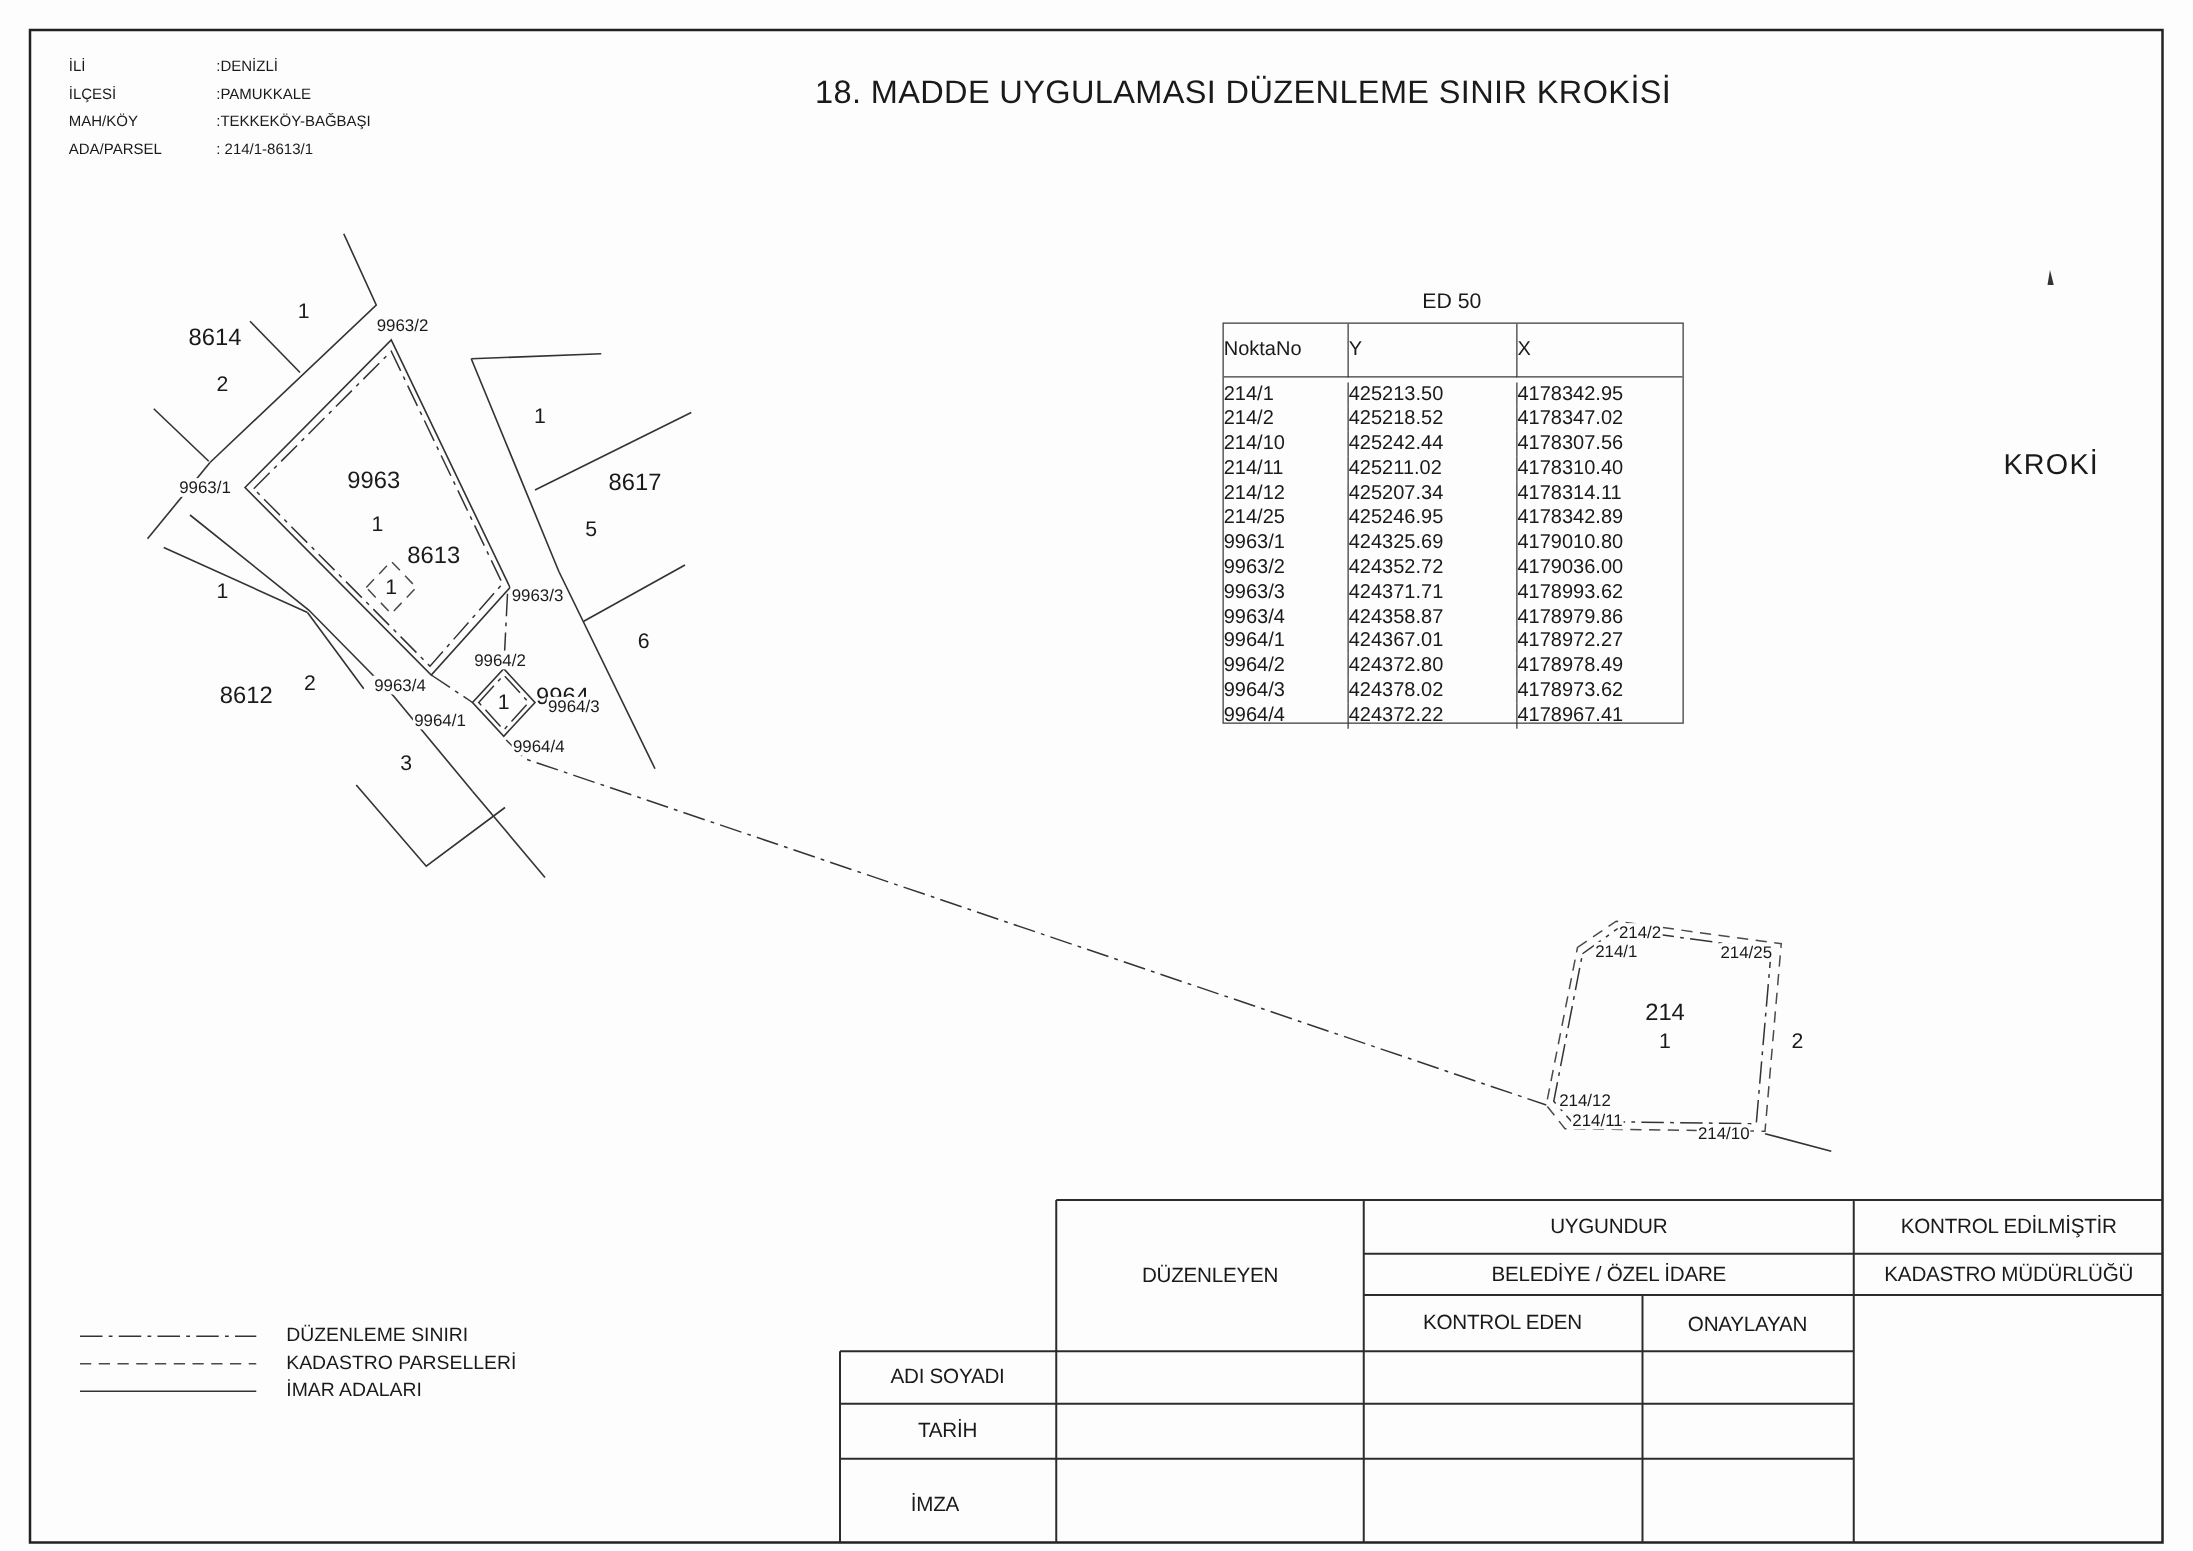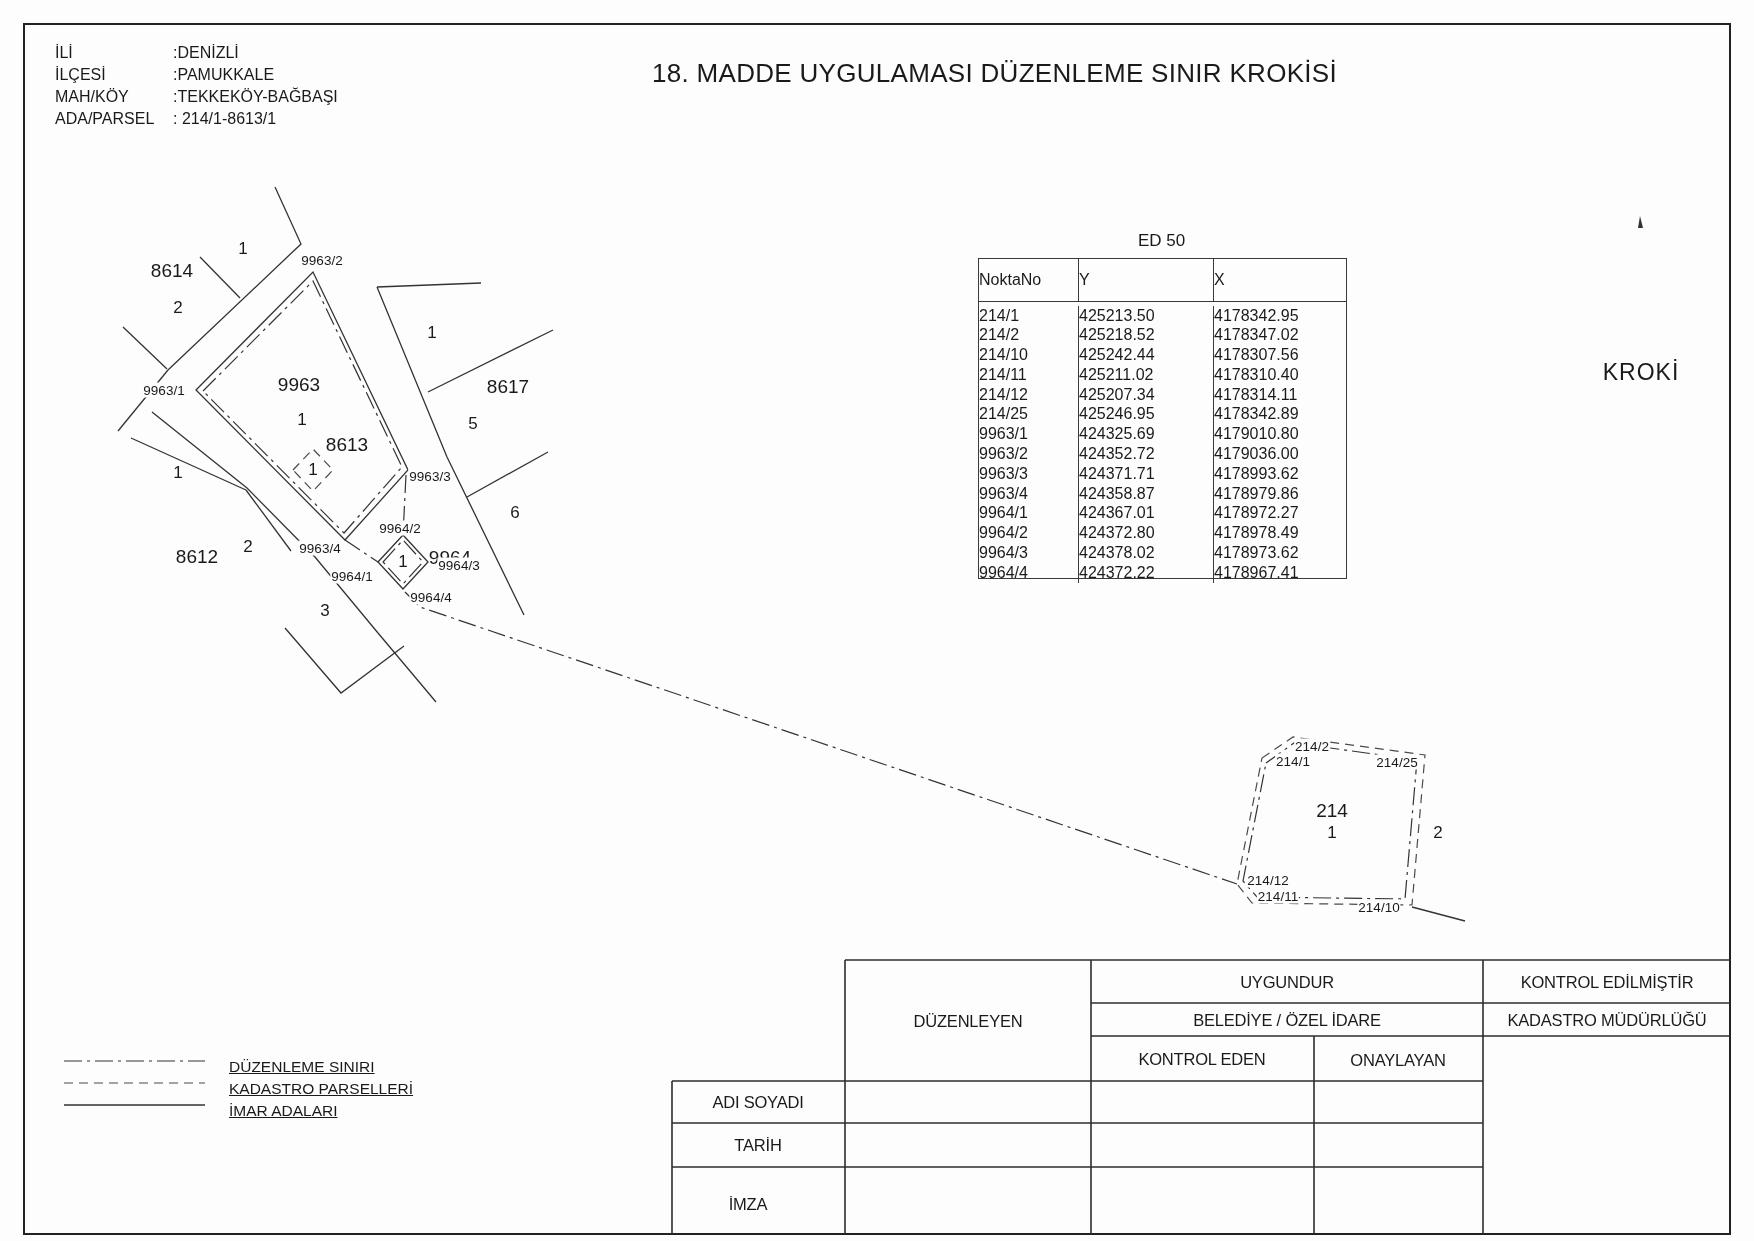--- a/index.html
+++ b/index.html
@@ -2,21 +2,21 @@
 <html><head>
 <meta charset="utf-8">
 <style>
   html,body{margin:0;padding:0;}
   body{
     width:1754px;height:1241px;position:relative;background:#fdfdfd;
     font-family:"Liberation Sans",sans-serif;color:#1a1a1a;overflow:hidden;
   }
   .abs{position:absolute;}
   
-  #header-block{left:55px;top:42px;font-size:16px;line-height:22px;}
+  #header-block{left:55px;top:42px;font-size:12px;line-height:22px;}
   .hrow{display:flex;}
   .hrow .hlabel{width:118px;}
   
   #title{left:642px;top:58px;width:705px;text-align:center;font-size:26px;letter-spacing:.3px;}
   
   #kroki-label{left:1641px;top:372px;transform:translate(-50%,-50%);font-size:23px;letter-spacing:1px;}
   
   #coord-caption{left:978px;top:231px;width:367px;text-align:center;font-size:17px;}
   #coord-table-wrap{left:978px;top:258px;width:367px;height:319px;}
   table.coord{border-collapse:collapse;table-layout:fixed;width:367px;font-size:16px;}
@@ -30,21 +30,21 @@
   table.coord th:nth-child(2), table.coord td:nth-child(2){width:134px;border-right:1.4px solid #3a3a3a;}
   table.coord th:nth-child(3), table.coord td:nth-child(3){width:132px;}
   table.coord tbody:before{content:"";display:block;height:4px;}
   
   .map-label{position:absolute;transform:translate(-50%,-50%);white-space:nowrap;}
   .lbl-big{font-size:19px;}
   .lbl-mid{font-size:17px;}
   .lbl-small{font-size:13.5px;background:#fdfdfd;padding:0 1px;}
   
   #legend{left:62px;top:1058px;font-size:15.5px;}
-  .legend-row{display:flex;height:22px;text-decoration:underline;}
+  .legend-row{display:flex;align-items:center;height:22px;}
   .legend-sample{width:145px;margin-right:22px;}
   
   .cellText{position:absolute;transform:translate(-50%,-50%);font-size:16.5px;white-space:nowrap;letter-spacing:-0.2px;}
   svg.layer{position:absolute;left:0;top:0;pointer-events:none;}
   .imar{stroke:#333;stroke-width:1.3;fill:none;}
   .kadastro{stroke:#4a4a4a;stroke-width:1.2;fill:none;stroke-dasharray:9 6;}
   .duzenleme{stroke:#333;stroke-width:1.2;fill:none;stroke-dasharray:18 5 3 5;}
   .grid{stroke:#2c2c2c;stroke-width:1.6;fill:none;}
   .pborder{stroke:#222;stroke-width:2;fill:none;}
 </style>

